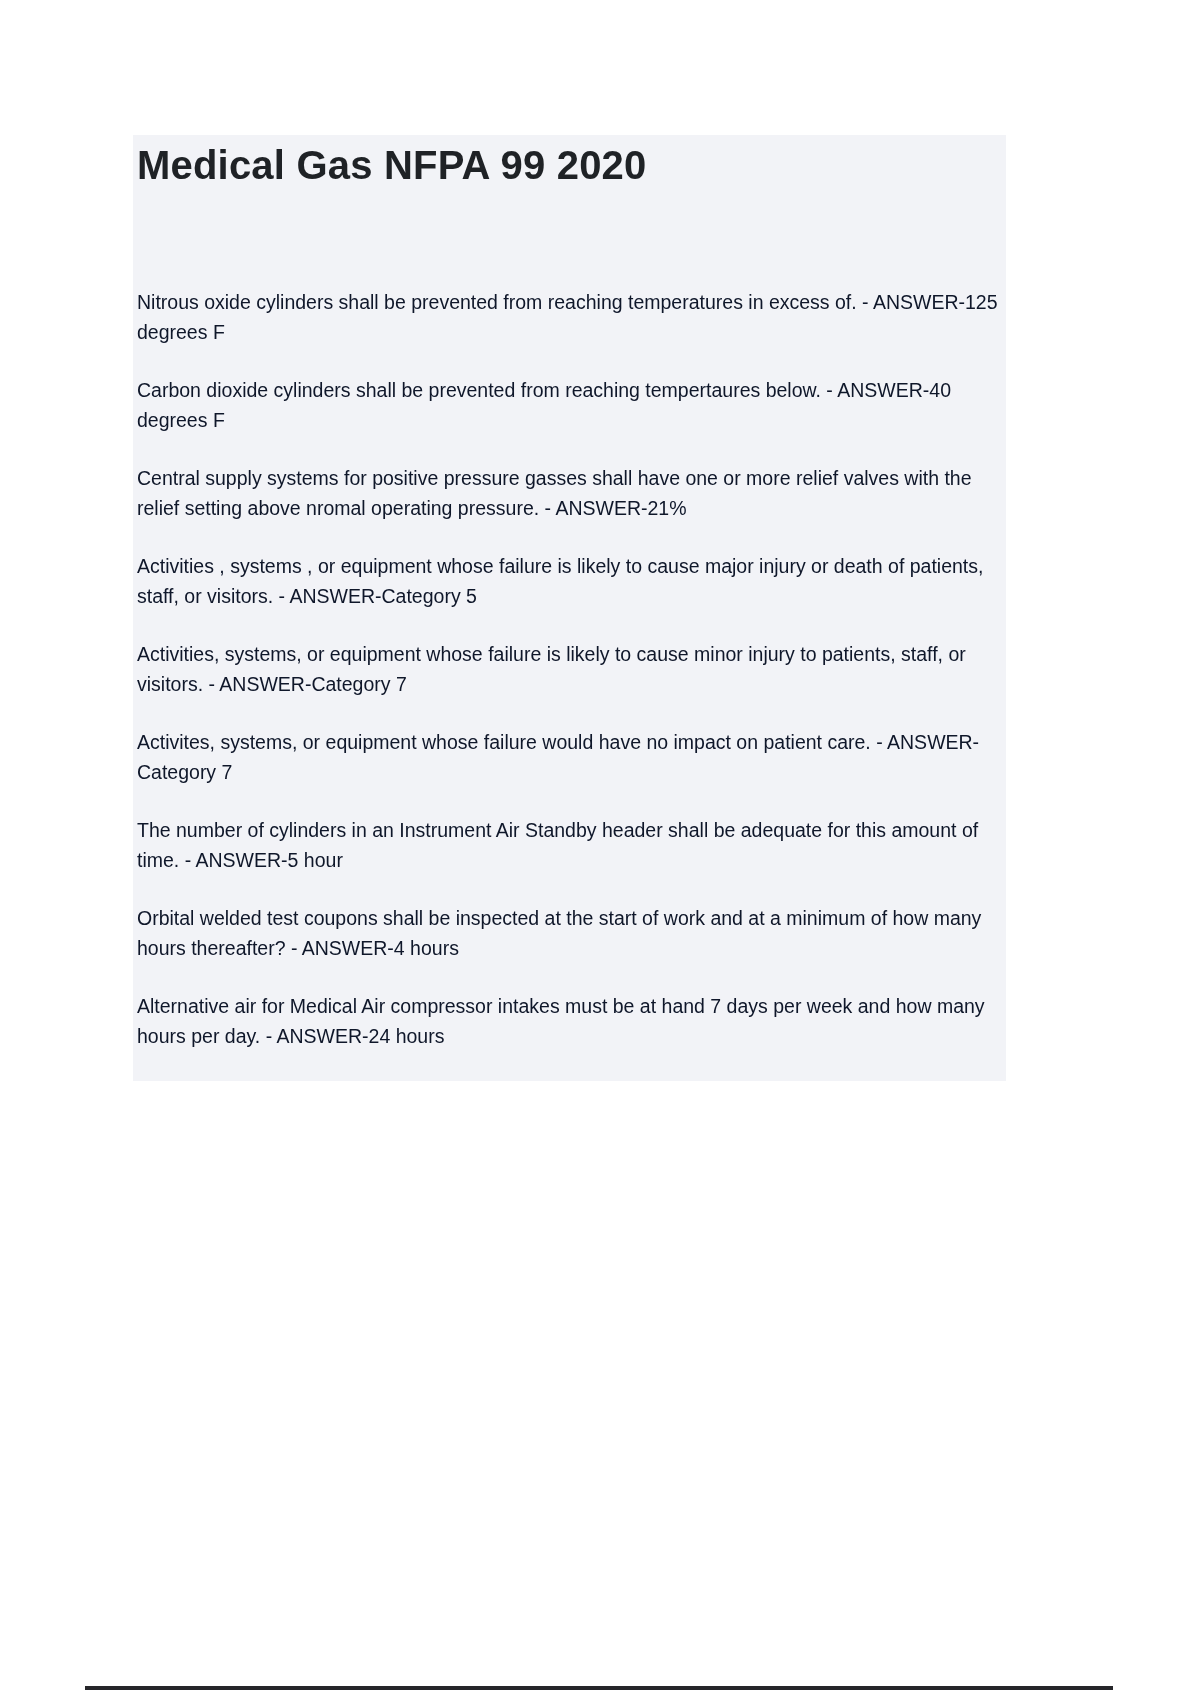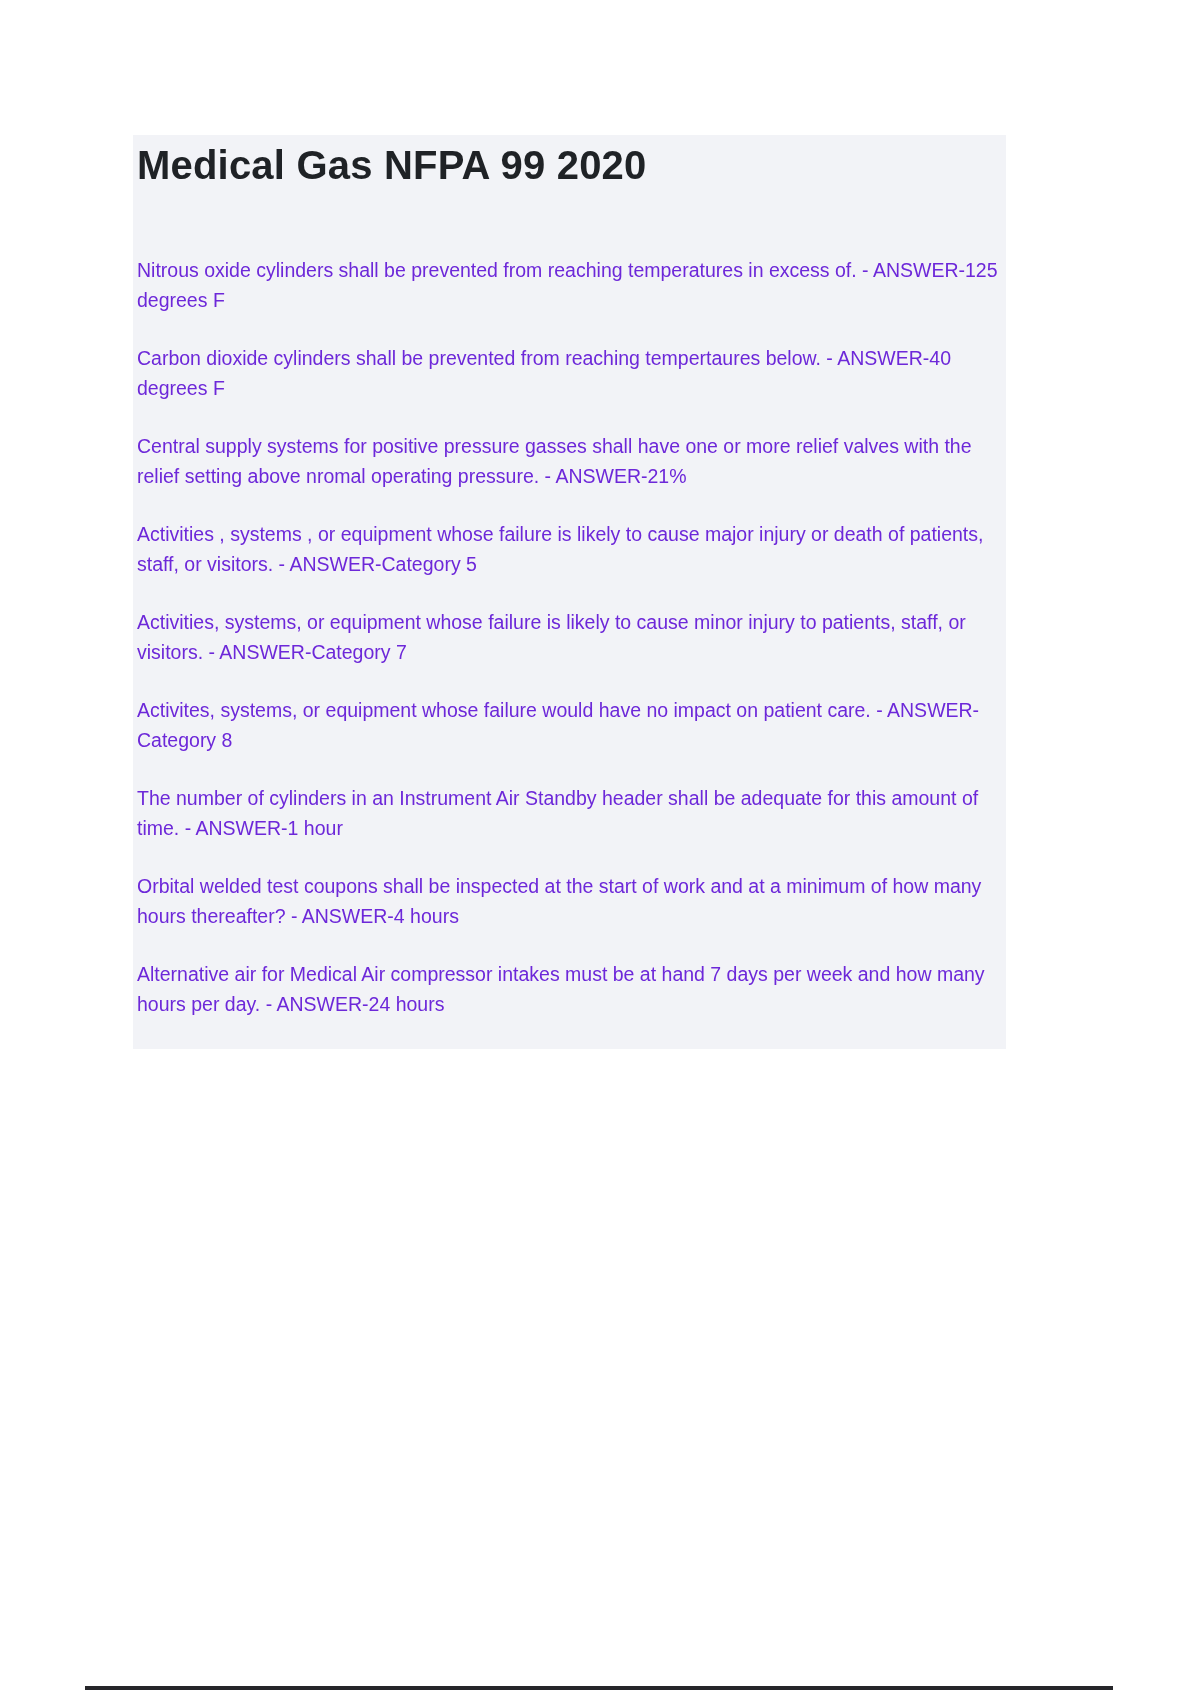--- a/index.html
+++ b/index.html
@@ -24,26 +24,26 @@
     width: 873px;
     background: #f2f3f7;
     padding: 6px 6px 14px 4px;
   }
   .doc-title {
     font-size: 40px;
     font-weight: bold;
     color: #1f2226;
     letter-spacing: 0.2px;
     line-height: 1.2;
-    margin-bottom: 66px;
+    margin-bottom: 98px;
   }
   .qa-paragraph {
     font-size: 19.5px;
     line-height: 30px;
-    color: #6d28d9;
+    color: #0f172a;
     margin-bottom: 28px;
     max-width: 868px;
   }
   .qa-paragraph:last-child {
     margin-bottom: 16px;
   }
   .page-bottom-divider {
     position: absolute;
     left: 85px;
     top: 1686px;
@@ -59,22 +59,22 @@
 
   <div class="content-block">
 
     <h1 class="doc-title">Medical Gas NFPA 99 2020</h1>
 
     <p class="qa-paragraph">Nitrous oxide cylinders shall be prevented from reaching temperatures in excess of. - ANSWER-125 degrees F</p>
     <p class="qa-paragraph">Carbon dioxide cylinders shall be prevented from reaching tempertaures below. - ANSWER-40 degrees F</p>
     <p class="qa-paragraph">Central supply systems for positive pressure gasses shall have one or more relief valves with the relief setting above nromal operating pressure. - ANSWER-21%</p>
     <p class="qa-paragraph">Activities , systems , or equipment whose failure is likely to cause major injury or death of patients, staff, or visitors. - ANSWER-Category 5</p>
     <p class="qa-paragraph">Activities, systems, or equipment whose failure is likely to cause minor injury to patients, staff, or visitors. - ANSWER-Category 7</p>
-    <p class="qa-paragraph">Activites, systems, or equipment whose failure would have no impact on patient care. - ANSWER-Category 8</p>
-    <p class="qa-paragraph">The number of cylinders in an Instrument Air Standby header shall be adequate for this amount of time. - ANSWER-1 hour</p>
+    <p class="qa-paragraph">Activites, systems, or equipment whose failure would have no impact on patient care. - ANSWER-Category 7</p>
+    <p class="qa-paragraph">The number of cylinders in an Instrument Air Standby header shall be adequate for this amount of time. - ANSWER-5 hour</p>
     <p class="qa-paragraph">Orbital welded test coupons shall be inspected at the start of work and at a minimum of how many hours thereafter? - ANSWER-4 hours</p>
     <p class="qa-paragraph">Alternative air for Medical Air compressor intakes must be at hand 7 days per week and how many hours per day. - ANSWER-24 hours</p>
 
   </div>
 
   <div class="page-bottom-divider"></div>
 
 </div>
 
 </body></html>

